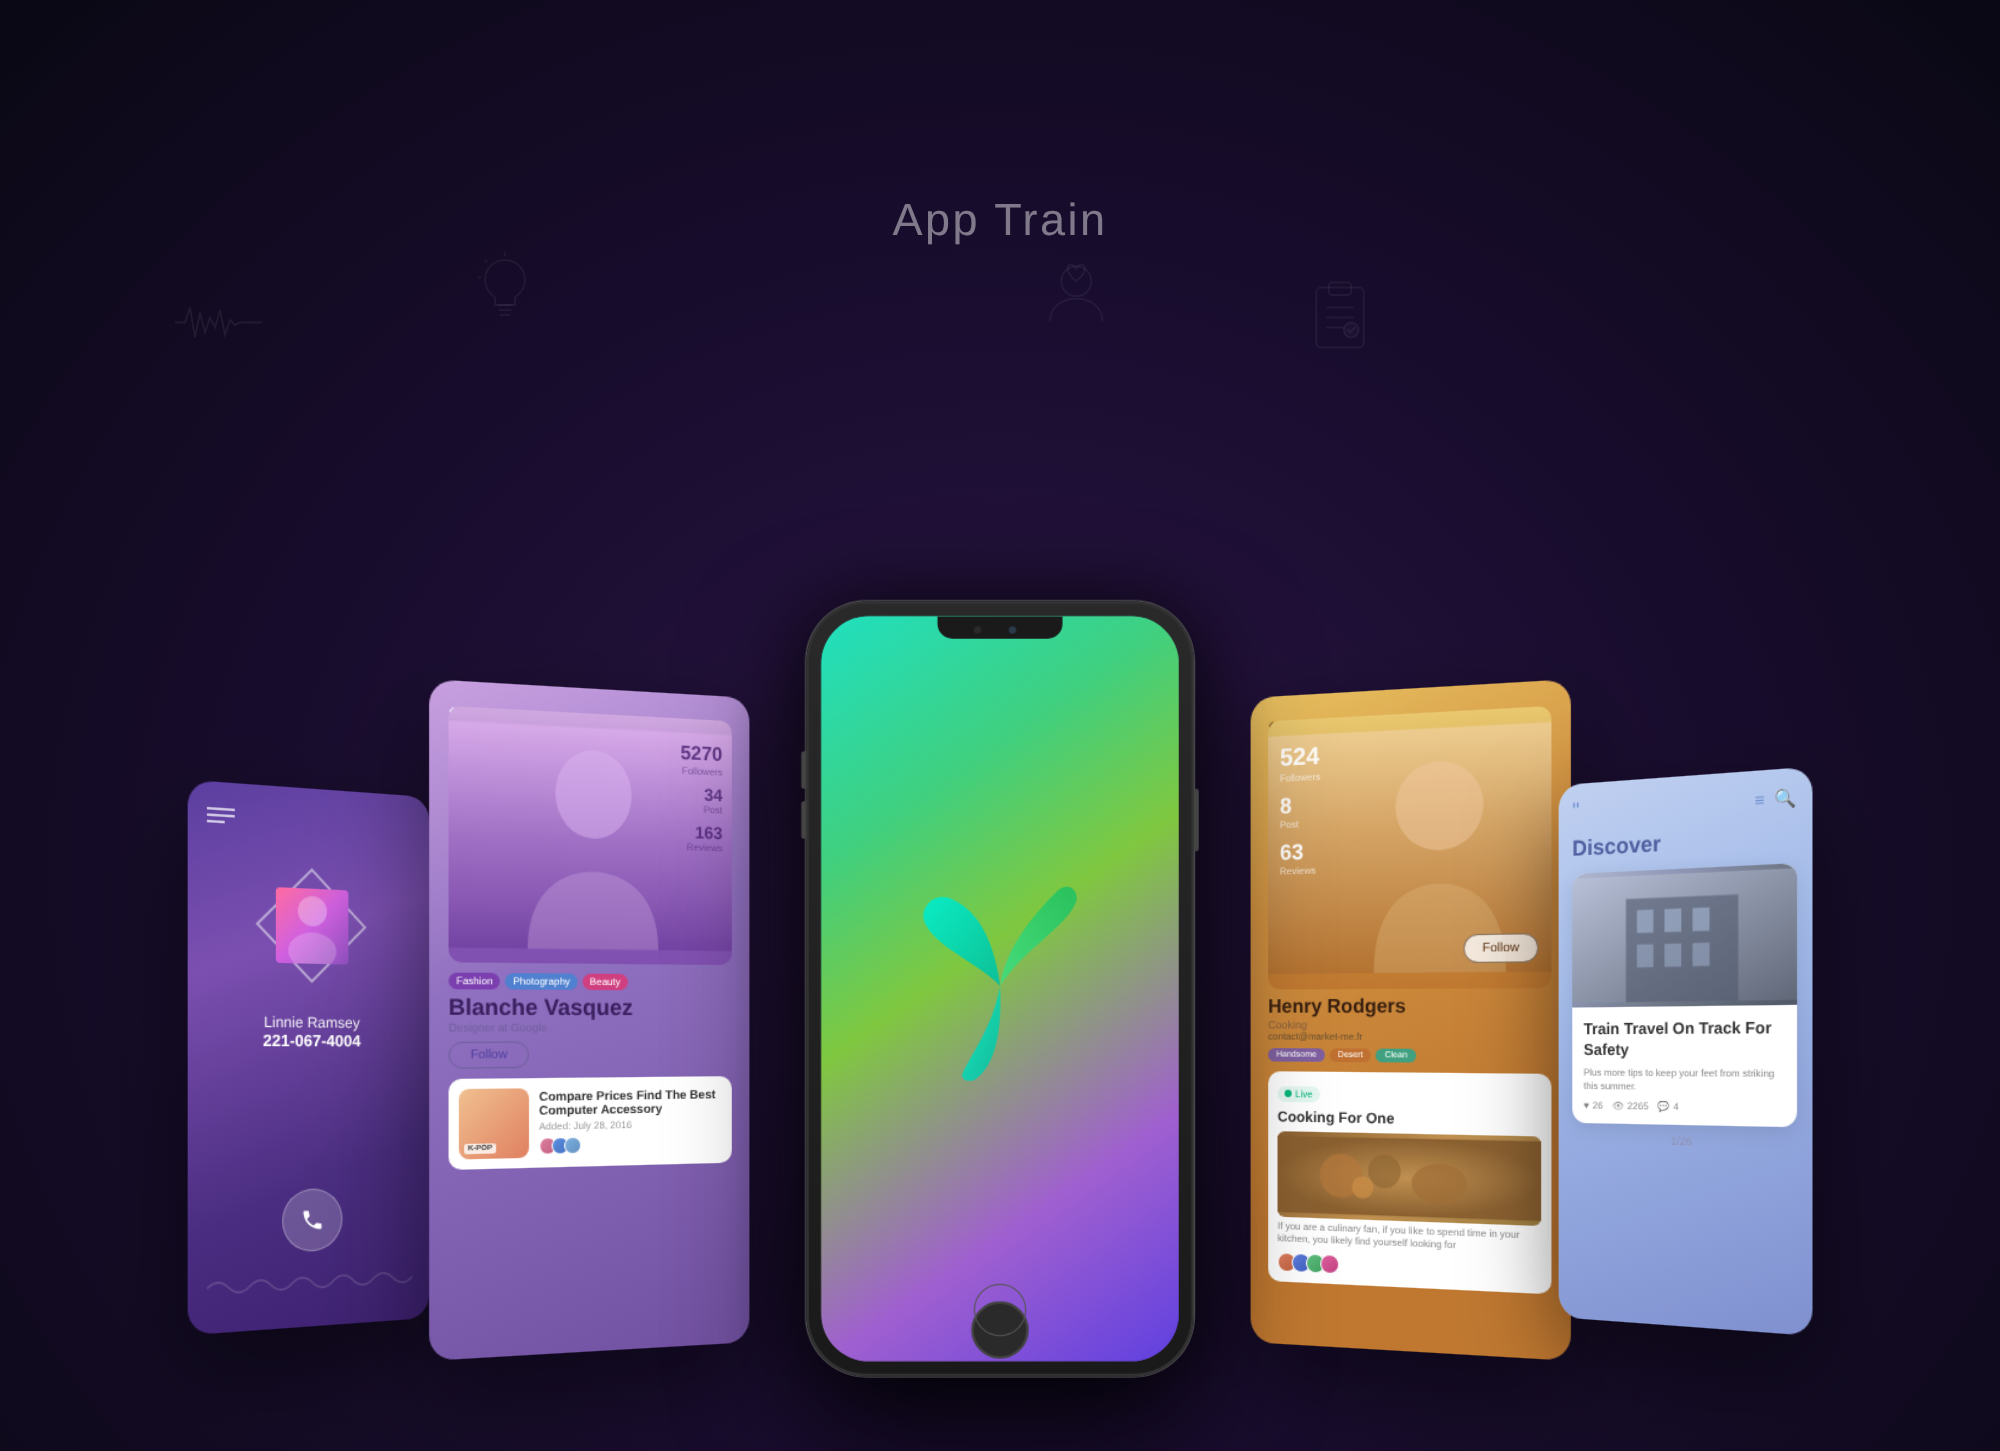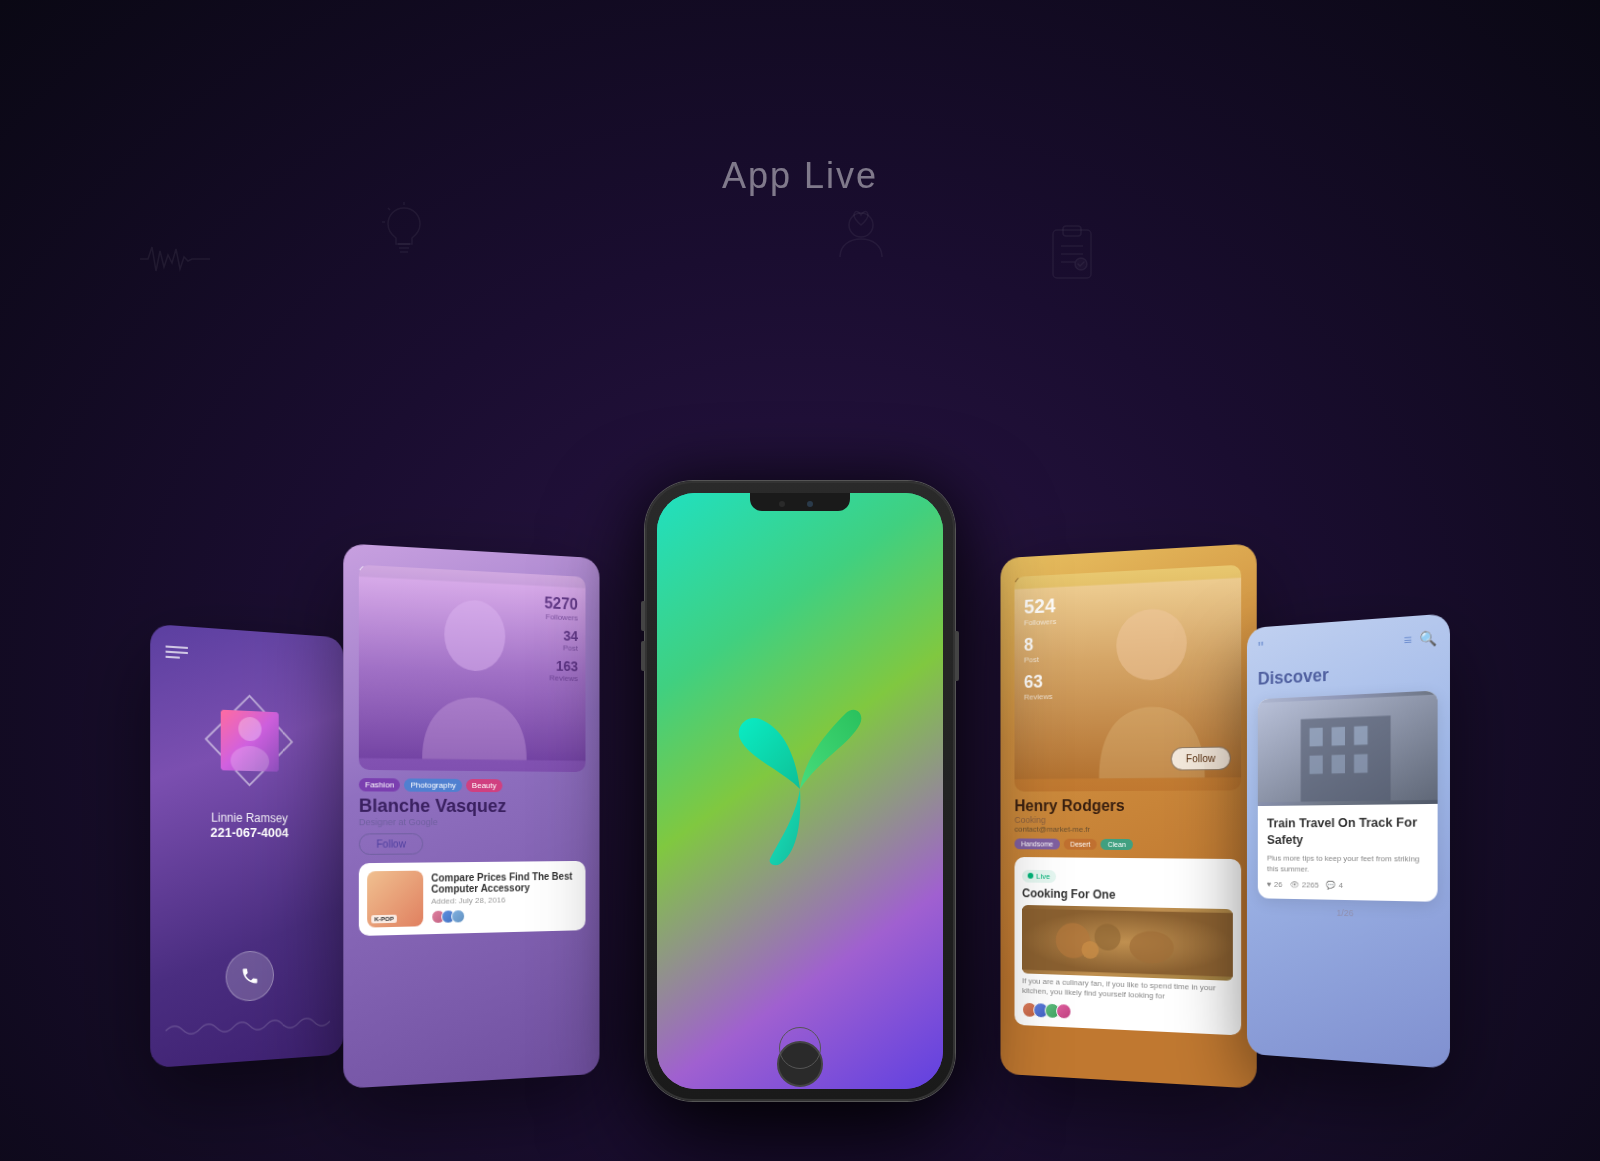--- a/index.html
+++ b/index.html
@@ -554,21 +554,21 @@
       top: 50%;
       left: 50%;
       transform: translate(-50%, -50%);
     }
   </style>
 </head>
 <body>
 
 <div style="position:absolute;inset:0;background:radial-gradient(ellipse at 50% 60%, #2a1545 0%, #1a0d30 45%, #0a0814 100%);"></div>
 
-<div class="app-title">App Live</div>
+<div class="app-title">App Train</div>
 
 <div class="bg-icon" style="left:140px;top:235px;">
   <svg width="70" height="40" viewBox="0 0 70 40" fill="none" stroke="rgba(255,255,255,0.25)" stroke-width="1.5">
     <polyline points="0,20 8,20 12,8 16,32 20,12 24,28 28,16 32,24 36,10 40,30 44,18 48,22 52,20 60,20 70,20"></polyline>
   </svg>
 </div>
 
 <div class="bg-icon" style="left:378px;top:200px;">
   <svg width="52" height="60" viewBox="0 0 52 60" fill="none" stroke="rgba(255,255,255,0.22)" stroke-width="1.5">
     <path d="M26 8 C16 8 10 16 10 24 C10 30 14 35 18 38 L18 44 L34 44 L34 38 C38 35 42 30 42 24 C42 16 36 8 26 8Z"></path>

